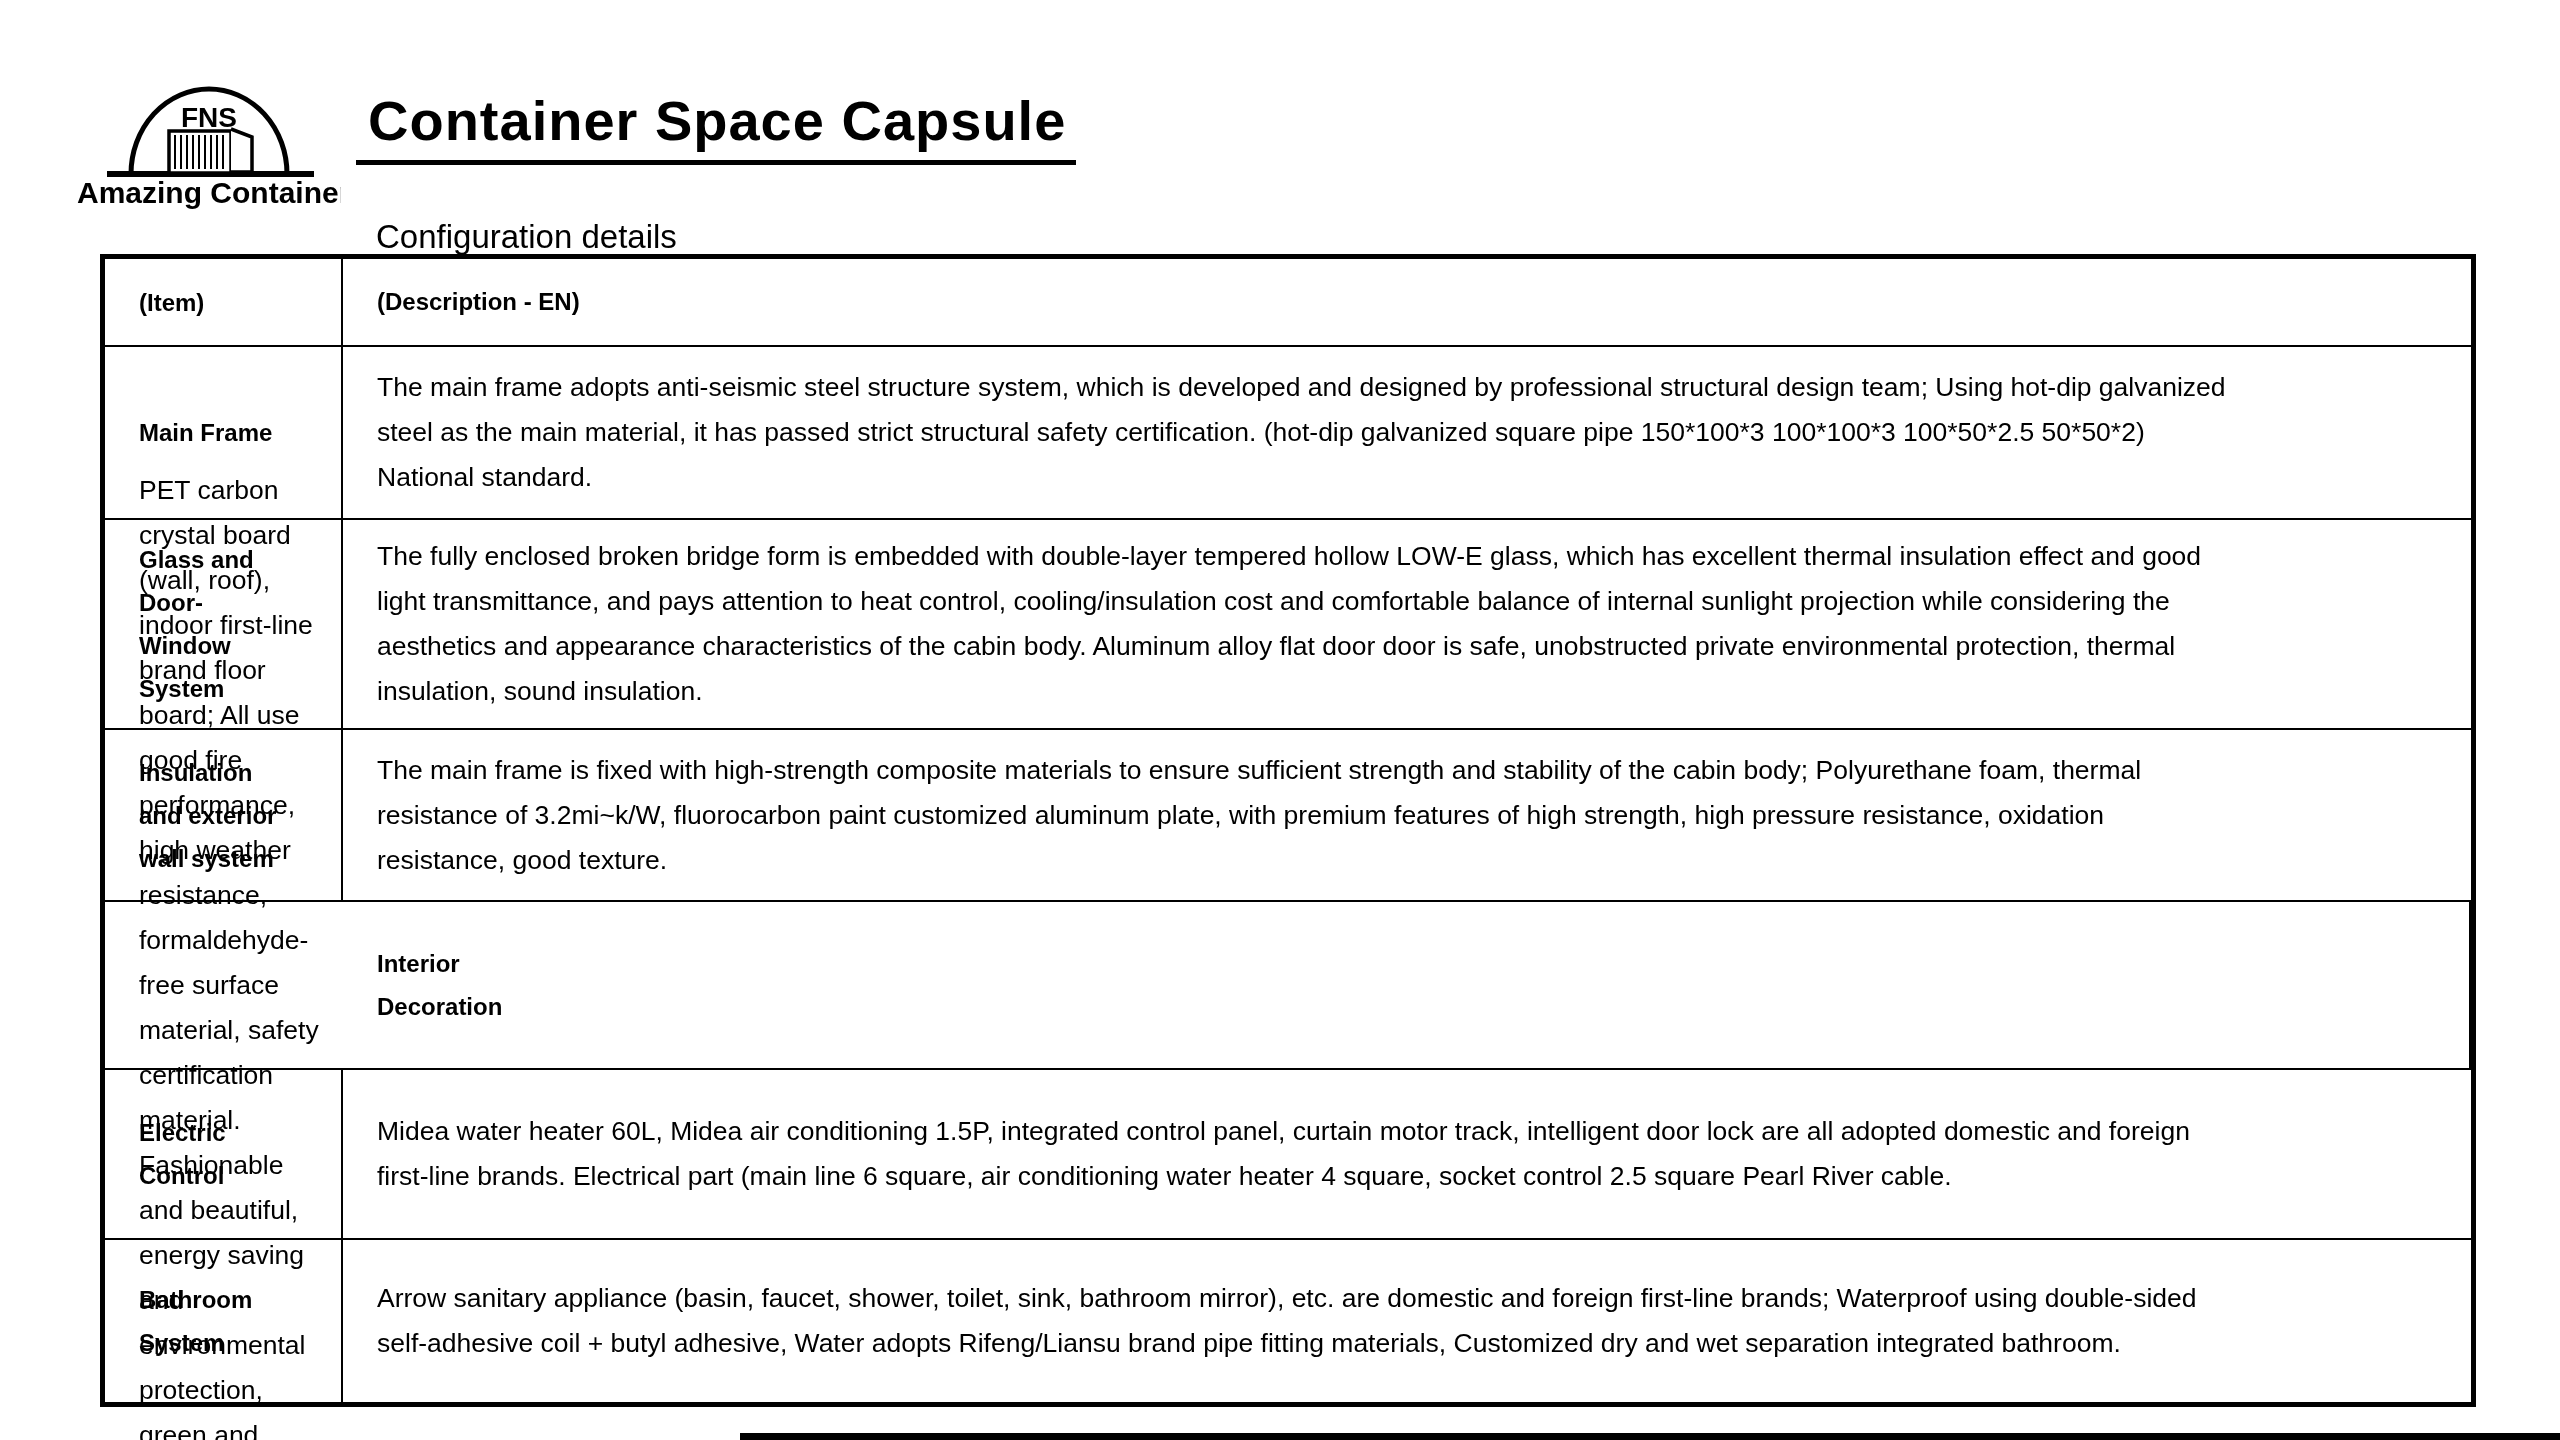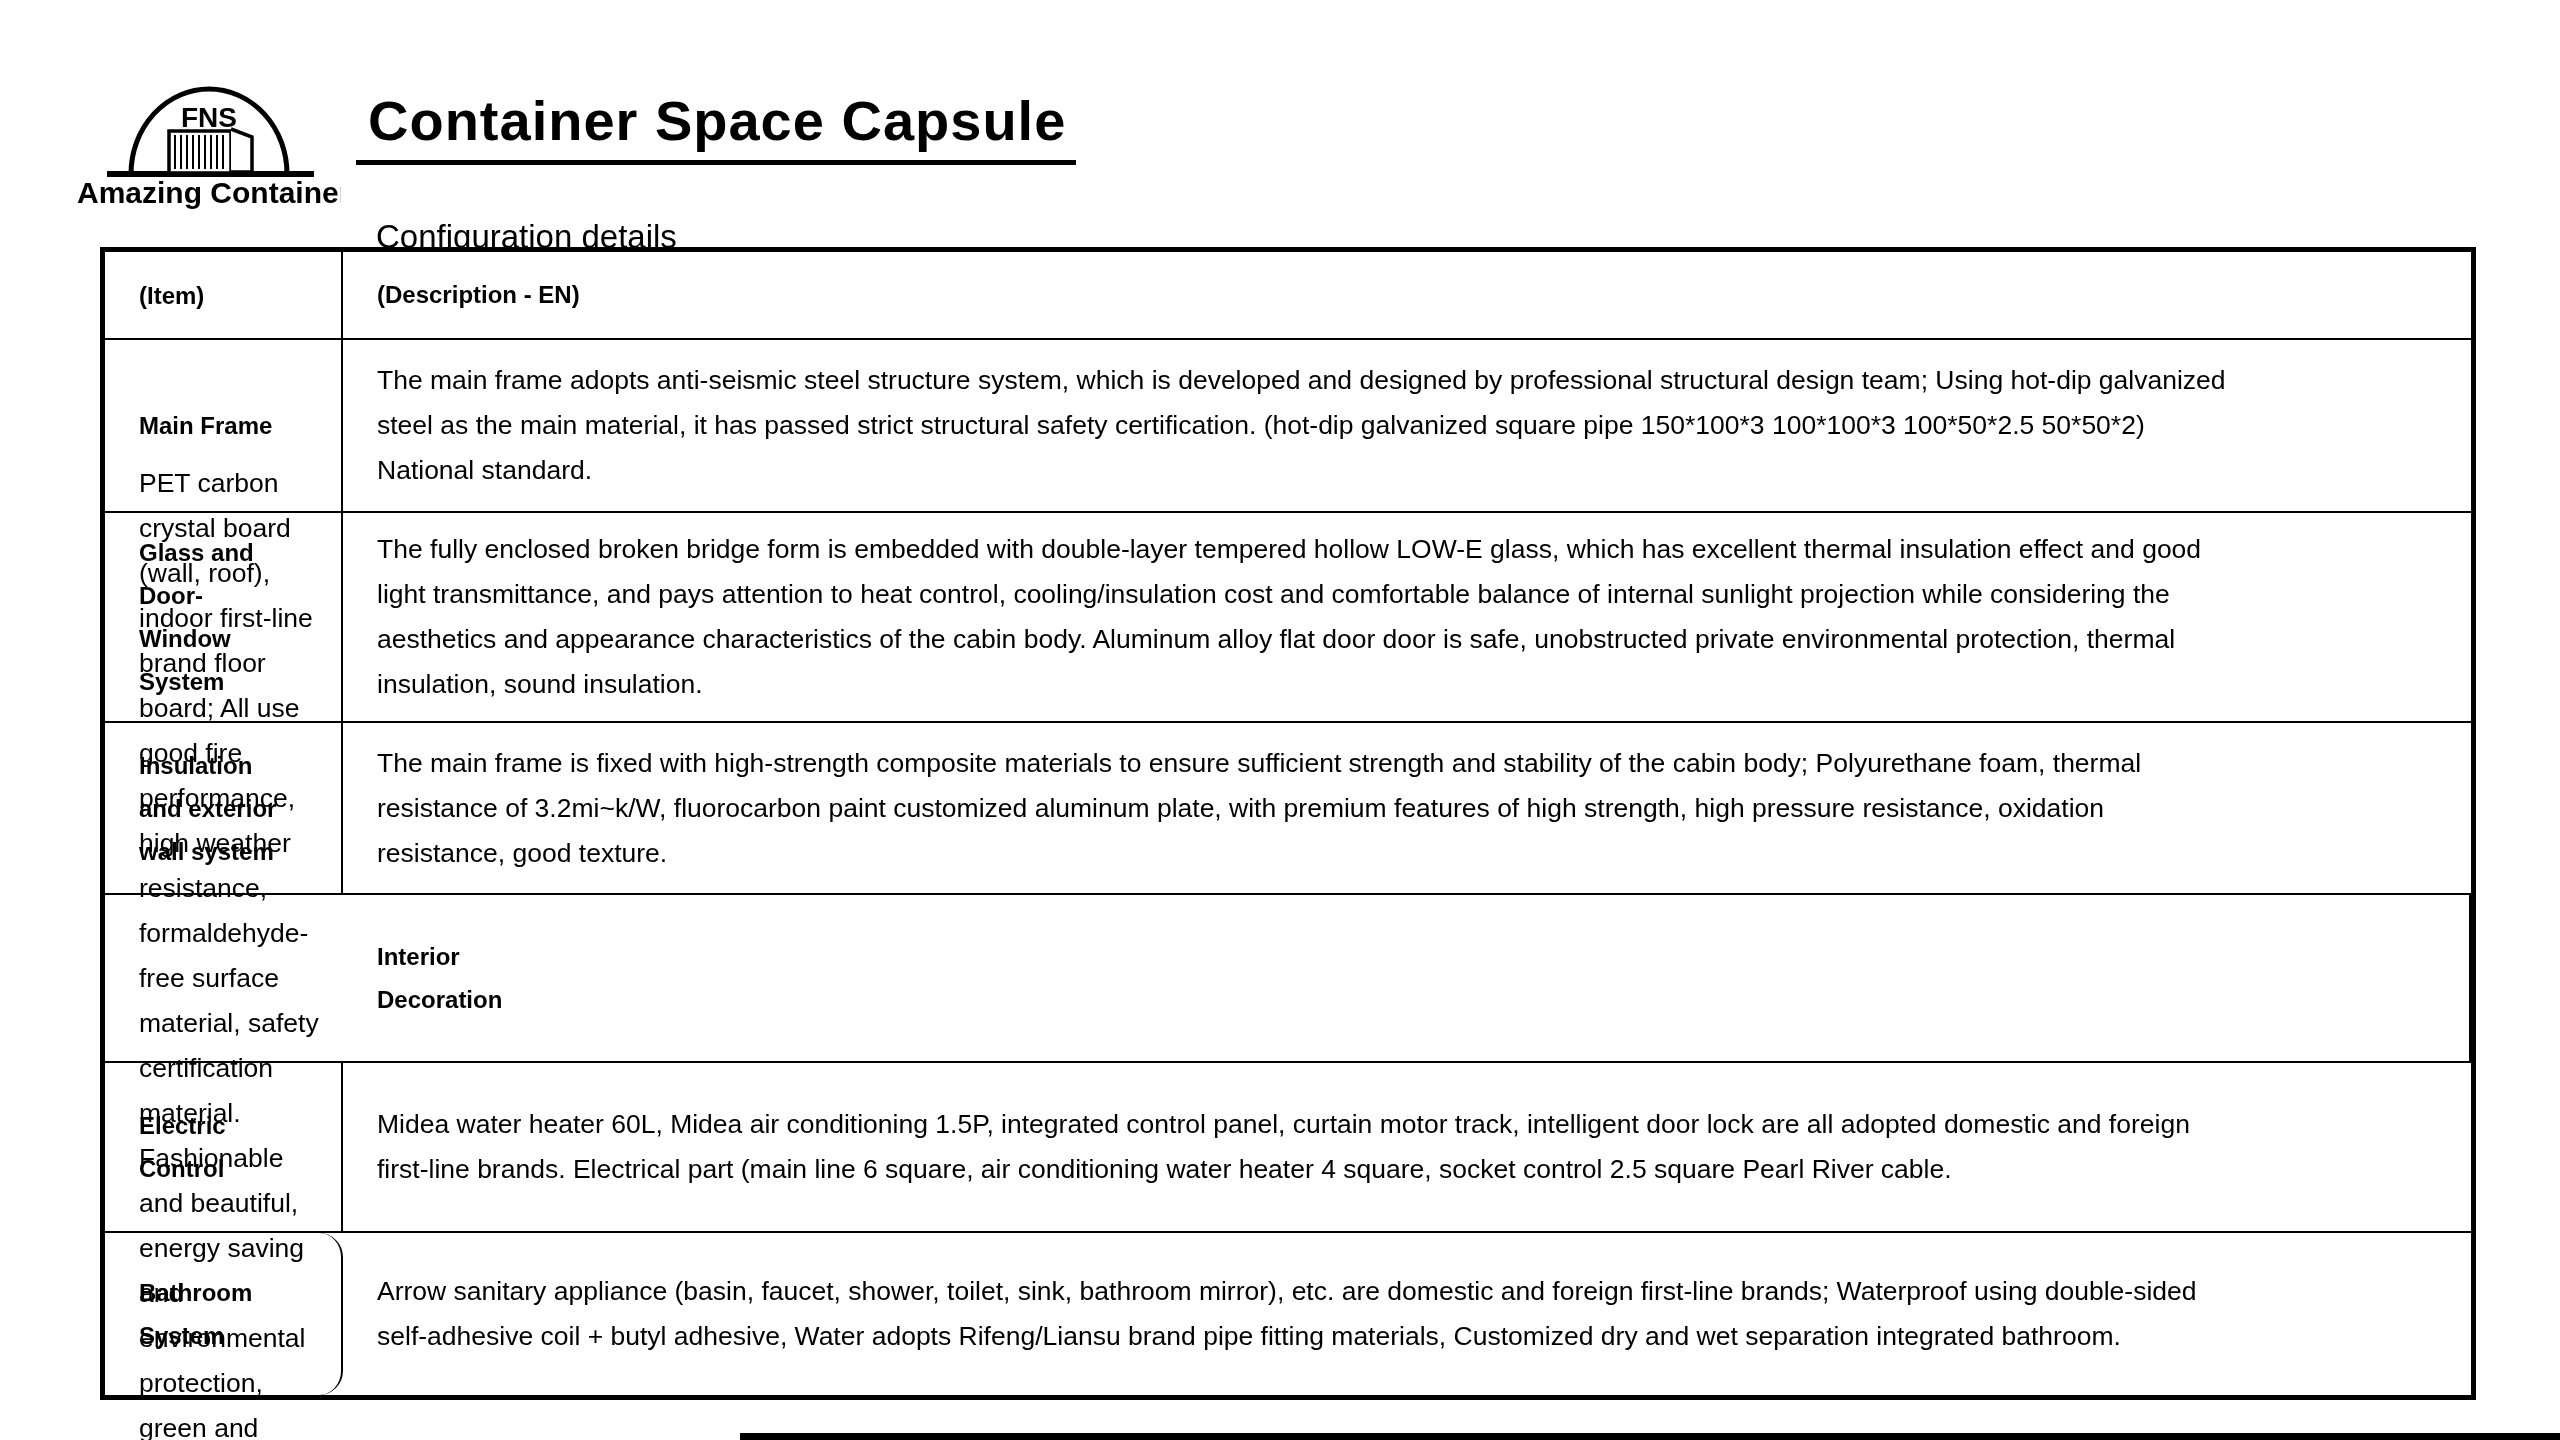--- a/index.html
+++ b/index.html
@@ -32,21 +32,21 @@
     position: absolute; left: 356px; top: 160px;
     width: 720px; height: 5px; background: #000;
   }
   .subtitle {
     position: absolute; left: 376px; top: 186px;
     font-size: 33px; white-space: nowrap; margin-top: 32px;
   }
 
   
   .spec-table {
-    position: absolute; left: 100px; top: 247px;
+    position: absolute; left: 100px; top: 254px;
     width: 2376px;
     box-sizing: border-box;
     border: 5px solid #000;
     display: grid;
     grid-template-columns: 238px 1fr;
     grid-template-rows: 88px 173px 210px 172px 168px 170px 162px;
     background: #fff;
   }
   .cell {
     box-sizing: border-box;
@@ -59,21 +59,21 @@
     font-weight: bold;
     font-size: 24px; line-height: 43px;
     padding-left: 34px; padding-right: 10px;
   }
   .desc-cell {
     font-size: 26.5px; line-height: 45px;
     padding-left: 34px; padding-right: 23px;
   }
   .header-item { font-size: 24px; }
   .header-desc { font-weight: bold; font-size: 24px; line-height: 30px; }
-  .no-bottom { border-bottom: none; border-radius: 24px; }
+  .no-bottom { border-bottom: none; }
 
   
   .bottom-bar {
     position: absolute; left: 740px; top: 1433px;
     width: 1820px; height: 7px; background: #000;
   }
 </style>
 </head>
 <body>
 

